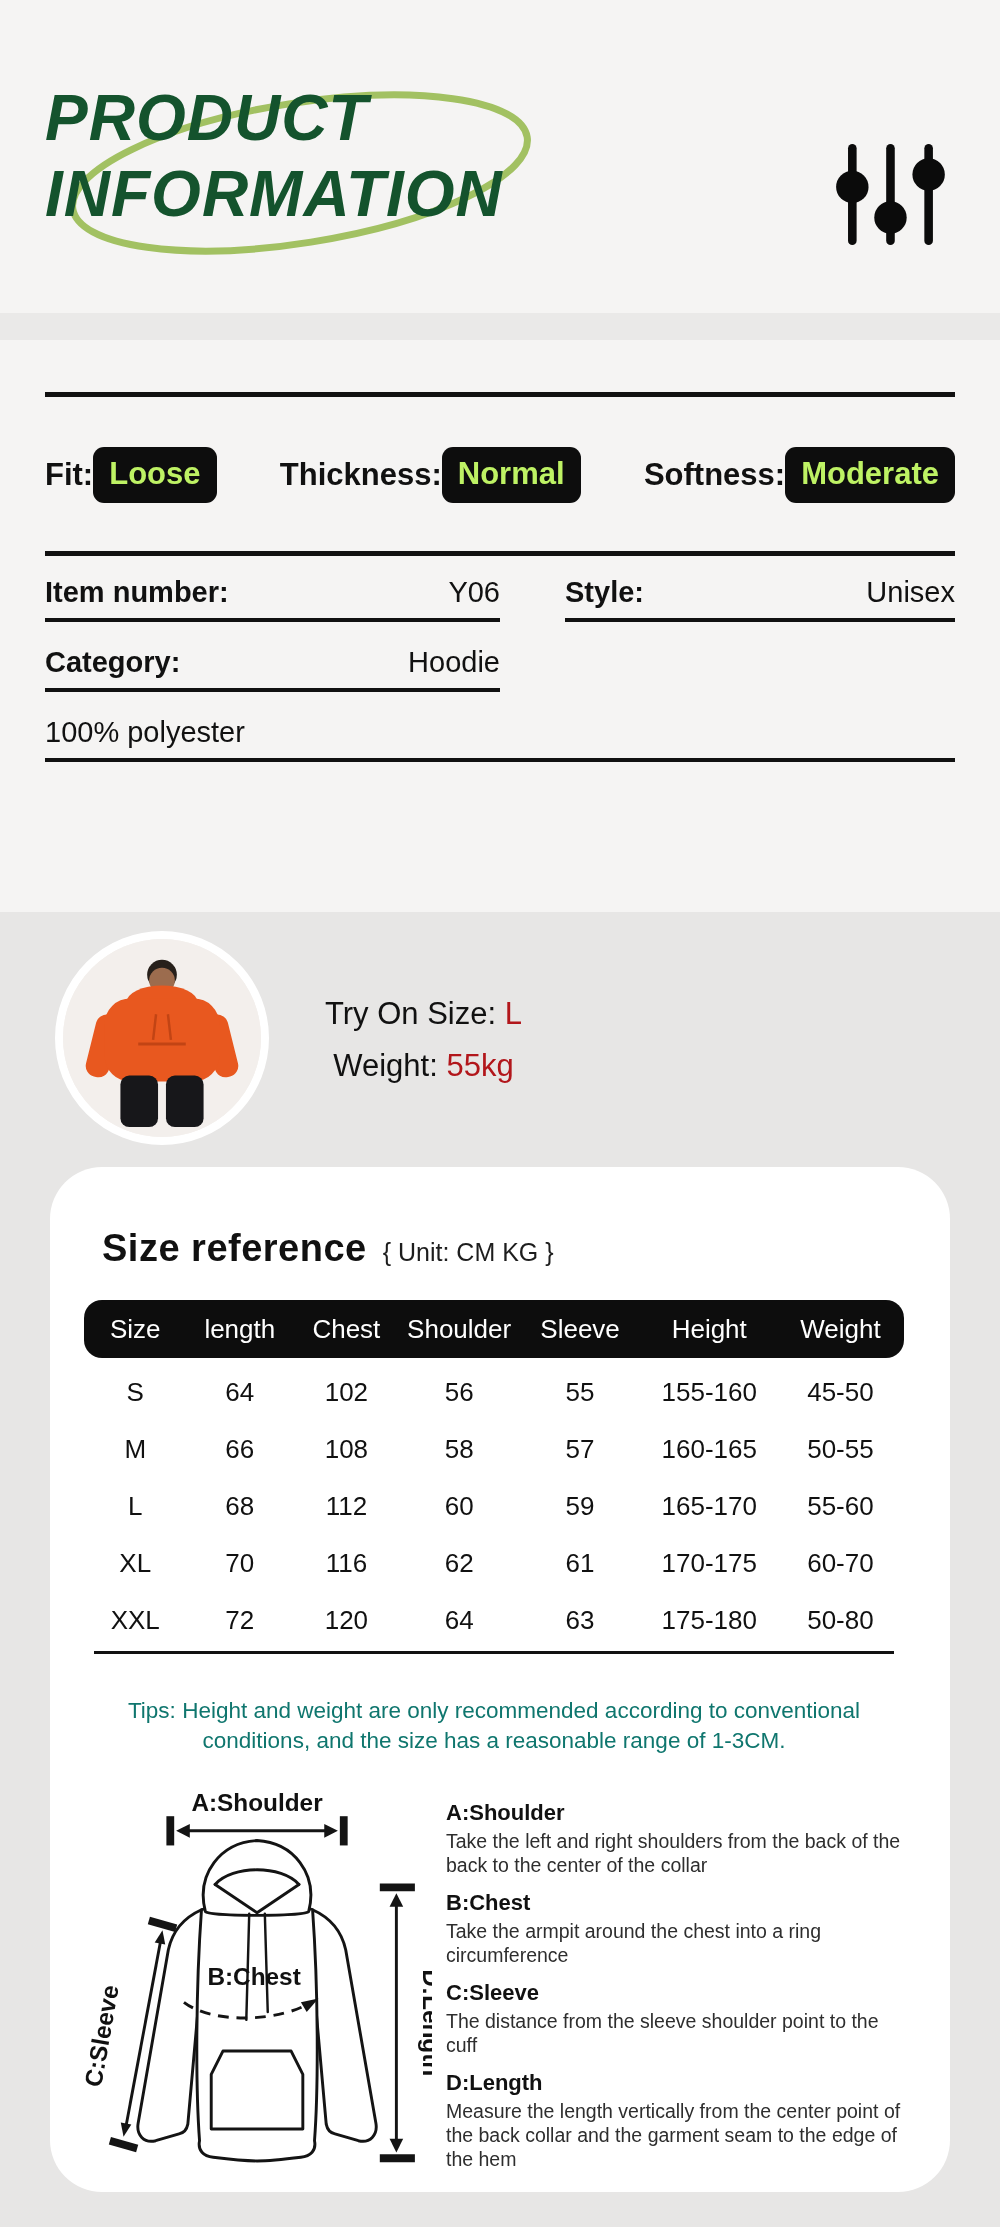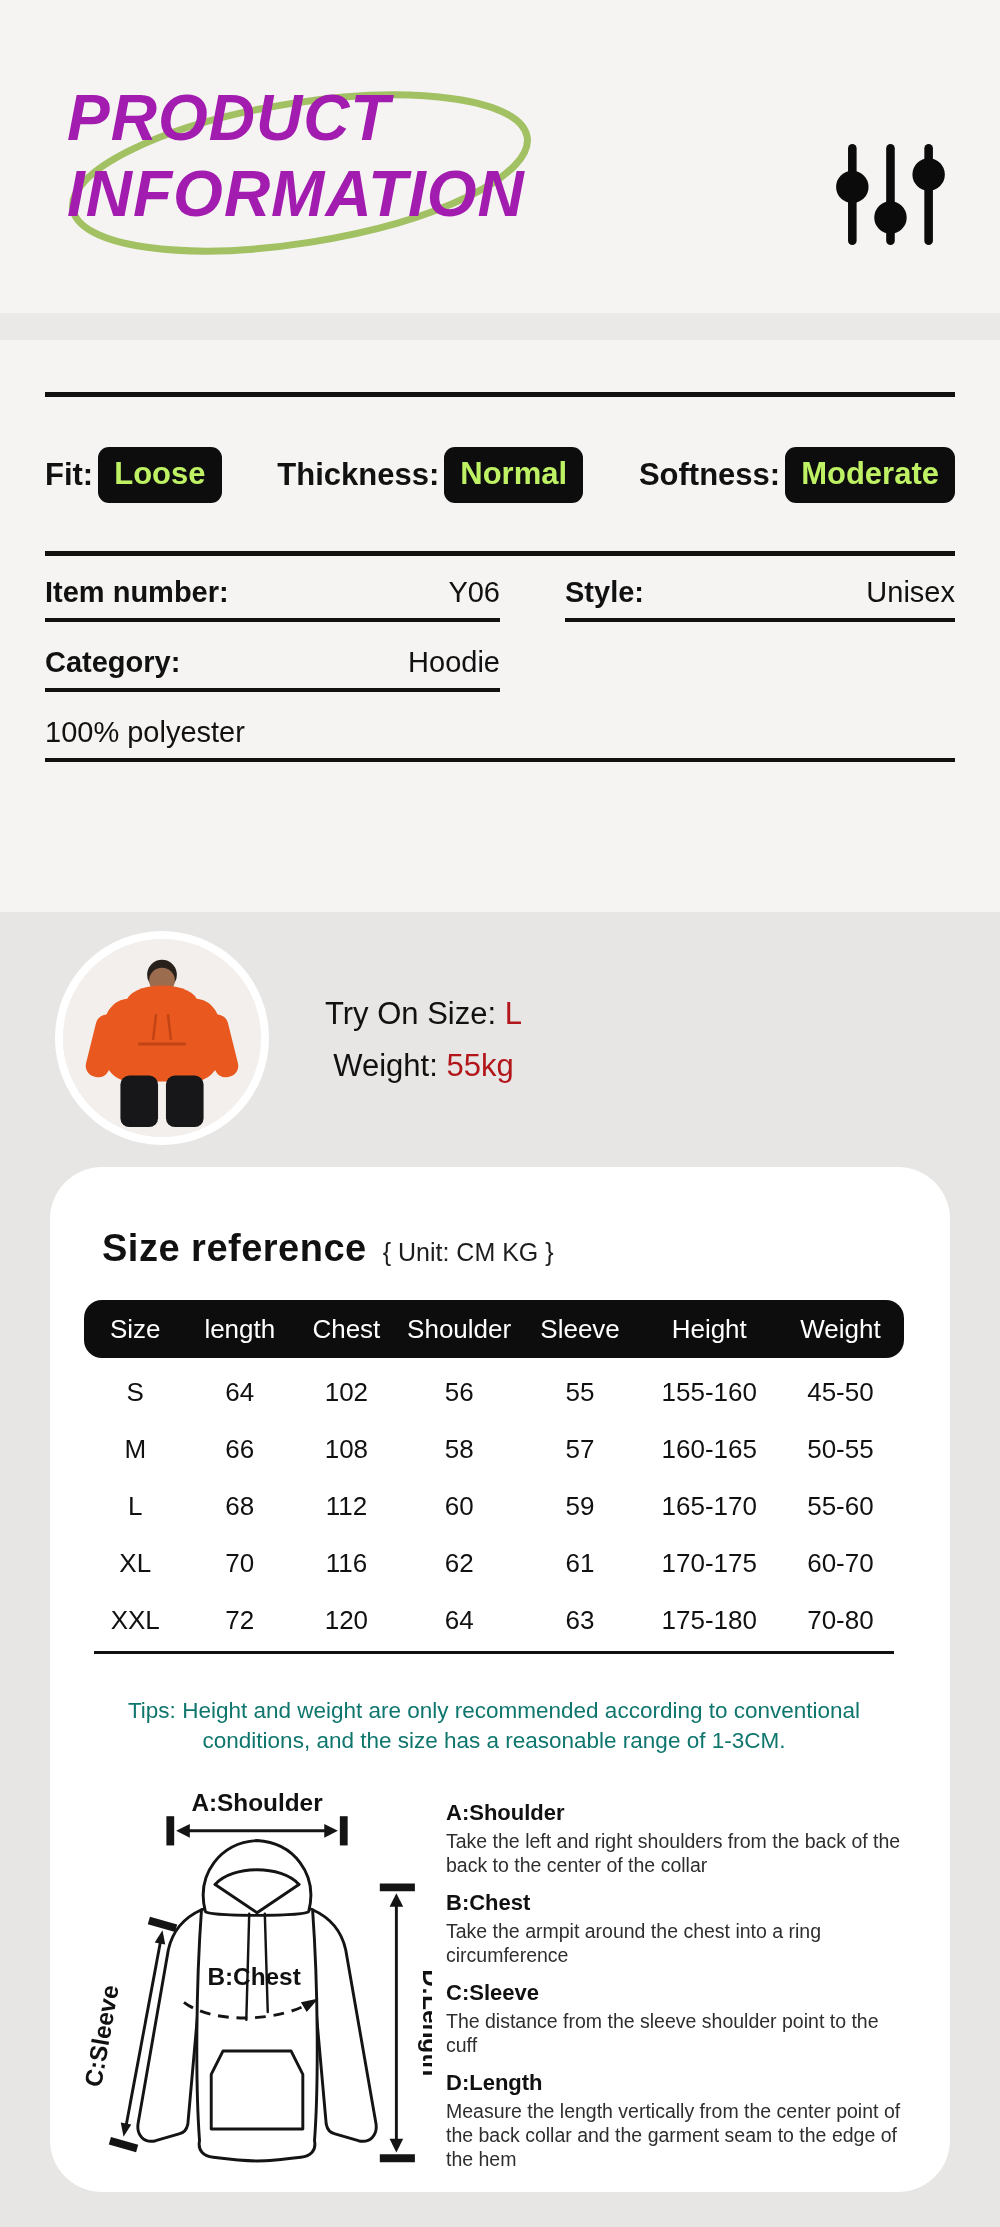--- a/index.html
+++ b/index.html
@@ -10,33 +10,33 @@
     --red:#b2161b;
     --green:#a2c162;
   }
   *{box-sizing:border-box;margin:0;padding:0;}
   body{margin:0;background:#ffffff;font-family:"Liberation Sans",sans-serif;color:var(--ink);}
   .page{width:1000px;height:2227px;overflow:hidden;background:var(--bg-light);}
 
   
   .sec-header{position:relative;height:313px;background:var(--bg-light);}
   .title-ellipse{position:absolute;left:50px;top:78px;width:500px;height:190px;pointer-events:none;}
-  .page-title{position:absolute;left:67px;top:80px;font-size:64px;line-height:76px;
-    font-weight:700;font-style:italic;letter-spacing:1px;color:#a21caf;}
+  .page-title{position:absolute;left:45px;top:80px;font-size:64px;line-height:76px;
+    font-weight:700;font-style:italic;letter-spacing:1px;color:#14532d;}
   .sliders-icon{position:absolute;right:48px;top:138px;width:124px;height:114px;}
 
   
   .band{height:27px;background:var(--bg-band);}
 
   
   .sec-details{height:520px;background:var(--bg-light);padding:0 45px;}
   .hrule{height:5px;background:var(--ink);}
   .hrule.first{margin-top:52px;}
   .attr-row{display:flex;justify-content:space-between;align-items:center;margin:50px 0 48px 0;}
-  .attr{display:flex;align-items:center;gap:5px;}
+  .attr{display:flex;align-items:center;}
   .attr-label{font-size:31px;font-weight:700;}
   .badge{background:#0d0d0d;color:#bef264;font-size:31px;font-weight:700;
     padding:9px 16px 11px 16px;border-radius:11px;}
   .detail-grid{display:grid;grid-template-columns:455px 390px;justify-content:space-between;margin-top:20px;}
   .detail-cell{display:flex;justify-content:space-between;align-items:flex-end;
     border-bottom:4px solid var(--ink);padding-bottom:9px;margin-bottom:24px;}
   .detail-cell.full{grid-column:1 / -1;}
   .d-label{font-size:29px;font-weight:700;}
   .d-value{font-size:29px;font-weight:400;}
 
@@ -222,21 +222,21 @@
             <span>170-175</span>
             <span>60-70</span>
           </div>
           <div class="t-row">
             <span>XXL</span>
             <span>72</span>
             <span>120</span>
             <span>64</span>
             <span>63</span>
             <span>175-180</span>
-            <span>70-80</span>
+            <span>50-80</span>
           </div>
         </div>
         <div class="t-endline"></div>
       </div>
 
       <div class="tips">
         <div>Tips: Height and weight are only recommended according to conventional</div>
         <div>conditions, and the size has a reasonable range of 1-3CM.</div>
       </div>
 

